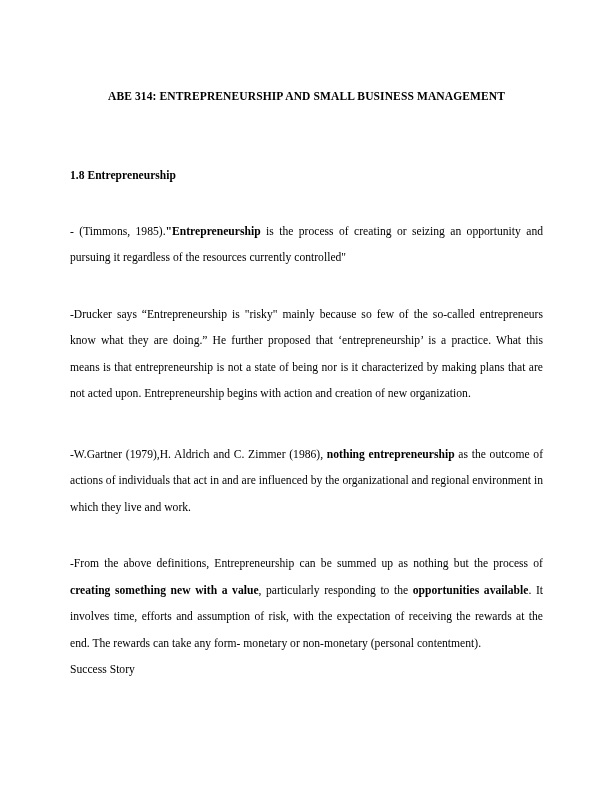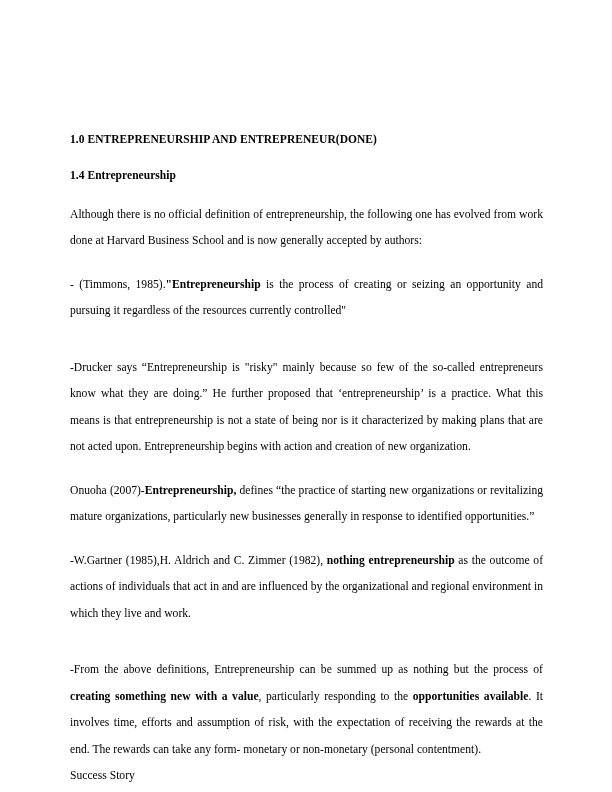--- a/index.html
+++ b/index.html
@@ -57,48 +57,46 @@
   p.para b {
     font-weight: bold;
   }
 </style>
 </head>
 <body>
 
 <div class="page">
   <div class="content">
 
+    <h1 class="doc-title">ABE 314: ENTREPRENEURSHIP AND SMALL BUSINESS MANAGEMENT</h1>
 
     <div class="spacer-after-title"></div>
 
-    <h2 class="h1">1.0 ENTREPRENEURSHIP AND ENTREPRENEUR(DONE)</h2>
 
     <div class="gap-md"></div>
 
-    <h3 class="h1">1.4 Entrepreneurship</h3>
+    <h3 class="h1">1.8 Entrepreneurship</h3>
 
     <div class="gap-sm"></div>
 
-    <p class="para">Although there is no official definition of entrepreneurship, the following one has evolved from work done at Harvard Business School and is now generally accepted by authors:</p>
 
     <div class="gap-sm"></div>
 
     <p class="para"><span>- (Timmons, 1985).</span><b>"Entrepreneurship</b><span> is the process of creating or seizing an opportunity and pursuing it regardless of the resources currently controlled"</span></p>
 
     <div class="gap-xl"></div>
 
     <p class="para">-Drucker says “Entrepreneurship is "risky" mainly because so few of the so-called entrepreneurs know  what they are doing.” He further proposed that ‘entrepreneurship’ is a practice. What this means is that entrepreneurship is not a state of being nor is it characterized by making plans that are not acted upon. Entrepreneurship begins with action and creation of new organization.</p>
 
     <div class="gap-sm"></div>
 
-    <p class="para"><span>Onuoha (2007)-</span><b>Entrepreneurship,</b><span>  defines “the practice of starting new organizations or revitalizing mature organizations, particularly new businesses generally in response to identified opportunities.”</span></p>
 
     <div class="gap-sm"></div>
 
-    <p class="para"><span>-W.Gartner (1985),H. Aldrich and C. Zimmer (1982), </span><b>nothing entrepreneurship</b><span>  as  the outcome of actions of individuals that act in and are influenced by the organizational and regional environment in which they live and work.</span></p>
+    <p class="para"><span>-W.Gartner (1979),H. Aldrich and C. Zimmer (1986), </span><b>nothing entrepreneurship</b><span>  as  the outcome of actions of individuals that act in and are influenced by the organizational and regional environment in which they live and work.</span></p>
 
     <div class="gap-xl"></div>
 
     <p class="para"><span>-From the above definitions, Entrepreneurship can be summed up as nothing but the process of </span><b>creating something new with a value</b><span>, particularly responding to the </span><b>opportunities available</b><span>. It involves time, efforts and assumption of risk, with the expectation of receiving the rewards at the end. The rewards can take any form- monetary or non-monetary (personal contentment).</span></p>
 
     <p class="para noj">Success Story</p>
 
   </div>
 </div>
 

